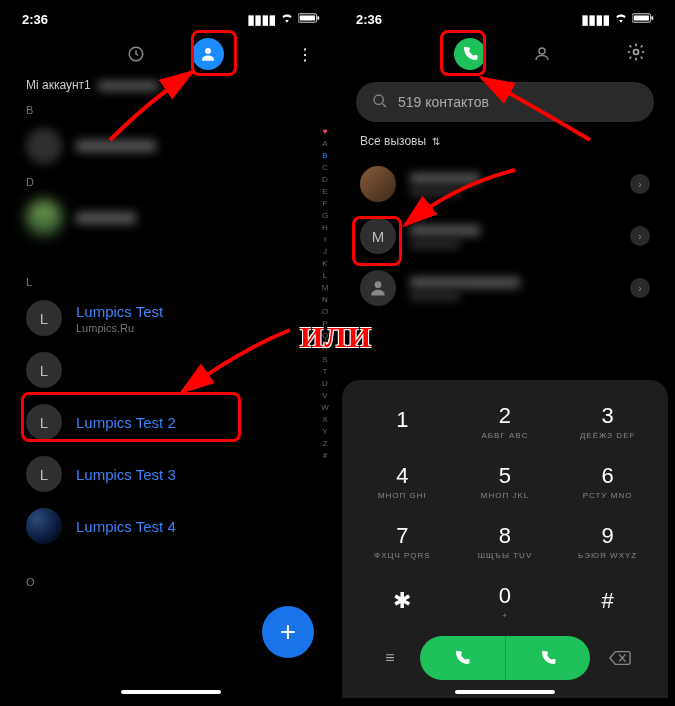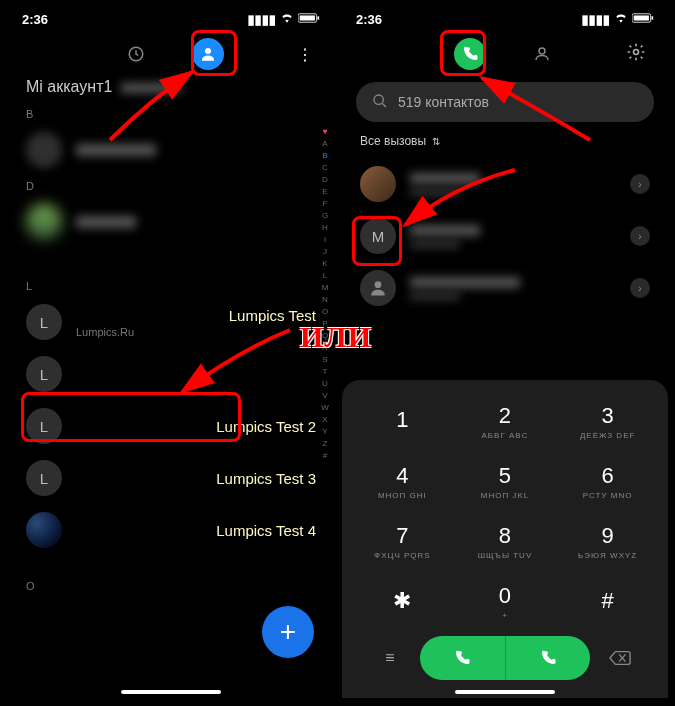--- a/index.html
+++ b/index.html
@@ -80,21 +80,21 @@
   }
 
   
   .section-label {
     padding: 4px 18px;
     font-size: 11px;
     color: #777;
   }
   .account-row {
     padding: 2px 18px 8px;
-    font-size: 16px;
+    font-size: 12px;
     color: #ccc;
   }
 
   
   .row {
     display: flex;
     align-items: center;
     padding: 8px 18px;
     gap: 14px;
     position: relative;
@@ -109,21 +109,21 @@
     flex-shrink: 0;
   }
   .avatar.img {
     background: radial-gradient(circle at 30% 30%, #2a4a7a, #0a1a3a 60%, #000);
   }
   .avatar.photo {
     background: linear-gradient(135deg, #8a5a3a, #3a2a1a);
   }
   .avatar.person-icon svg { width: 20px; height: 20px; fill: #888; }
   .row-text { flex: 1; }
-  .row-title { font-size: 15px; color: #fef9c3; text-align: right; }
+  .row-title { font-size: 15px; color: #3b82f6; }
   .row-sub { font-size: 11px; color: #777; margin-top: 2px; }
   .row-chevron {
     width: 20px; height: 20px;
     border-radius: 50%;
     background: #2a2a2a;
     display: flex; align-items: center; justify-content: center;
     font-size: 10px; color: #888;
   }
   .blur { filter: blur(5px); }
   .blur-heavy { filter: blur(7px); }

